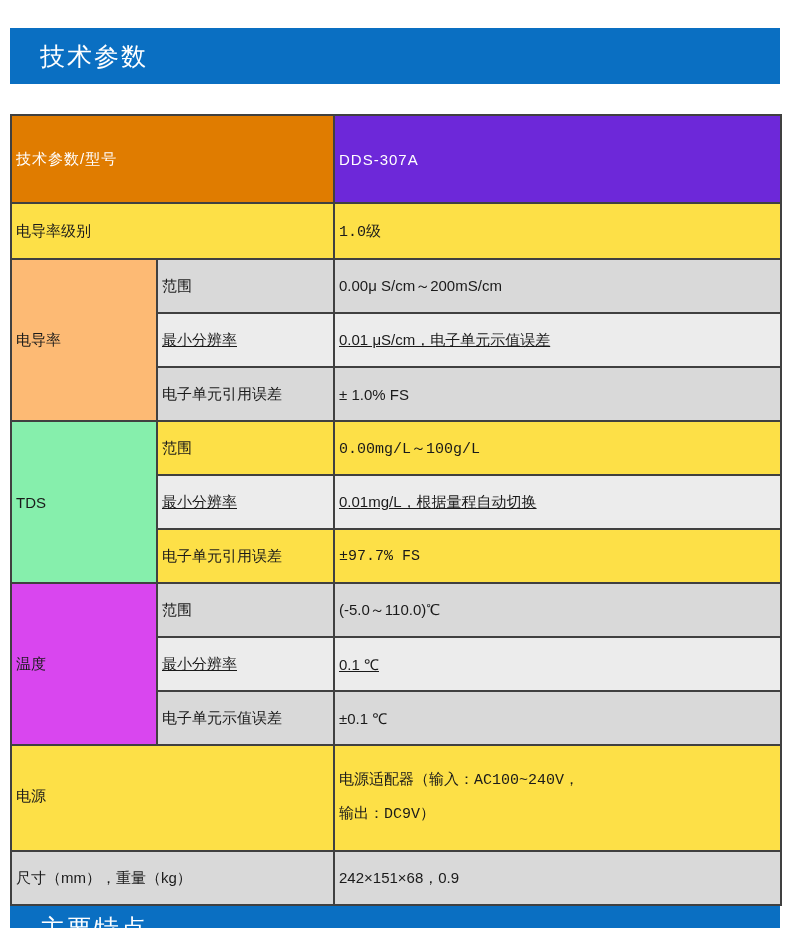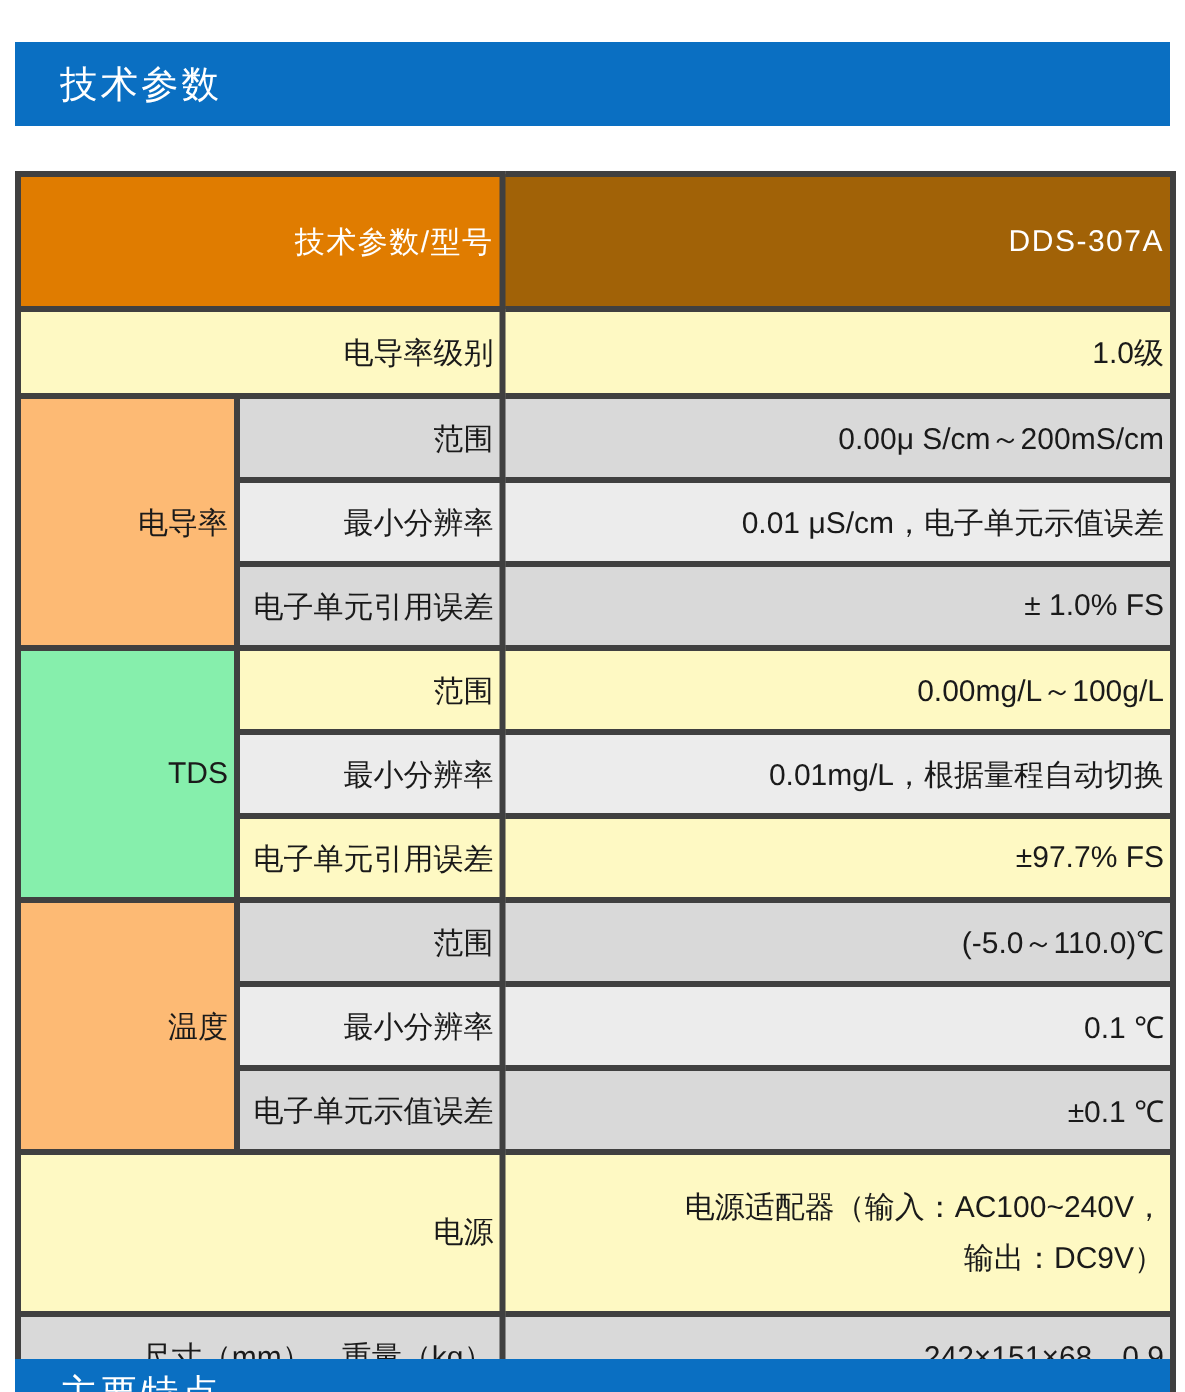--- a/index.html
+++ b/index.html
@@ -40,47 +40,47 @@
   }
   .spec-table {
     position: absolute;
     left: 10px;
     top: 114px;
     width: 770px;
     border-collapse: collapse;
     table-layout: fixed;
   }
   .spec-table td {
-    border: 4px solid #404040;
-    text-align: right;
+    border: 2px solid #404040;
+    text-align: left;
     vertical-align: middle;
-    font-size: 20px;
+    font-size: 15px;
     color: #1a1a1a;
     padding: 0 4px;
   }
   .hdr-left {
     background: #e07c00;
     color: #ffffff !important;
     font-size: 20px;
     height: 86px;
     letter-spacing: 1px;
   }
   .hdr-right {
-    background: #a16207;
+    background: #6d28d9;
     color: #ffffff !important;
     font-size: 24px;
     height: 86px;
     letter-spacing: 1px;
   }
-  .row-white { background: #fef9c3; }
+  .row-white { background: #fde047; font-family: Liberation Mono, monospace; }
   .row-grey  { background: #d9d9d9; }
-  .row-light { background: #ececec; }
+  .row-light { background: #ececec; text-decoration: underline; }
   .grp-light { background: #fdba74; }
   .grp-white { background: #86efac; }
-  .grp-dark  { background: #fdba74; }
+  .grp-dark  { background: #d946ef; }
   .cell-h { height: 52px; }
   .cell-level { height: 54px; }
   .cell-power { height: 104px; line-height: 34px; }
   .cell-dim { height: 52px; }
   .power-line { display: block; }
   .bottom-banner {
     position: absolute;
     left: 10px;
     top: 906px;
     width: 770px;

